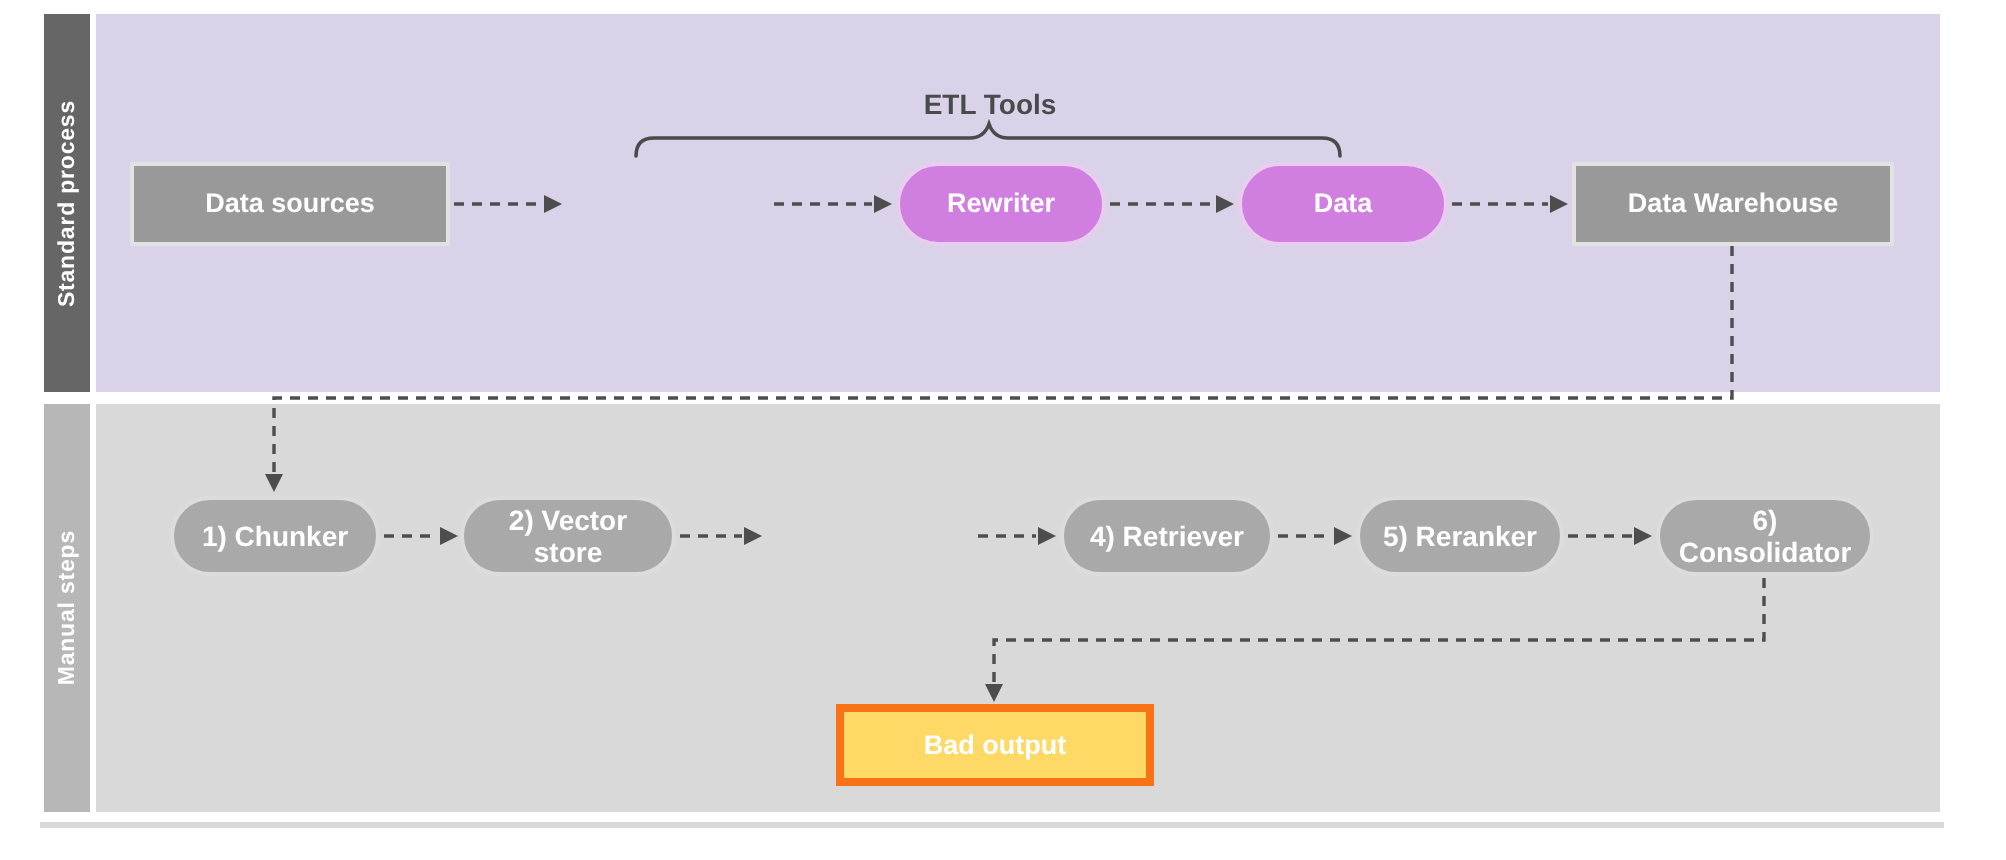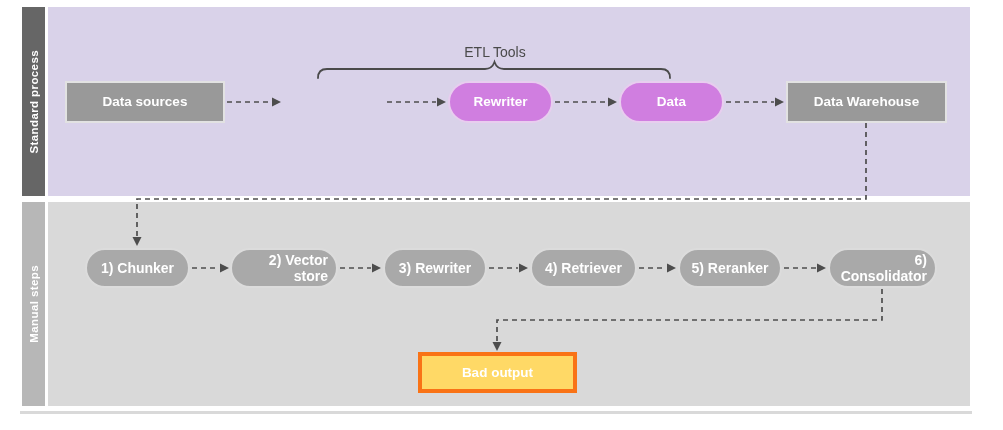--- a/index.html
+++ b/index.html
@@ -36,21 +36,21 @@
   #body-standard  { position: absolute; left: 48px; top: 7px;   width: 922px; height: 189px; background: var(--lane1_bg); }
   #body-manual    { position: absolute; left: 48px; top: 202px; width: 922px; height: 204px; background: var(--lane2_bg); }
   #bottom-rule    { position: absolute; left: 20px; top: 411px; width: 952px; height: 3px; background: #d9d9d9; }
 
   
   .node {
     position: absolute;
     display: flex;
     align-items: center;
     justify-content: center;
-    text-align: right;
+    text-align: center;
     color: #ffffff;
     font-weight: bold;
     line-height: 1.15;
     box-sizing: border-box;
   }
   .rect-gray {
     background: var(--gray_node);
     border: 2px solid #e2e2e2;
     font-size: 13.5px;
   }
@@ -86,21 +86,21 @@
   #n-bad-output   { left: 418px; top: 352px; width: 159px; height: 41px; }
 
   
   #etl-label {
     position: absolute;
     left: 430px;
     top: 44px;
     width: 130px;
     text-align: center;
     font-size: 14px;
-    font-weight: normal;
+    font-weight: bold;
     color: #4a4a4a;
   }
 
   
   #wires {
     position: absolute;
     left: 0; top: 0;
     width: 1003px; height: 430px;
     pointer-events: none;
   }
@@ -188,21 +188,20 @@
     </g>
   </svg>
 
   <div class="node rect-gray" id="n-data-sources">Data sources</div>
   <div class="node pill-pink" id="n-transform">Rewriter</div>
   <div class="node pill-pink" id="n-load">Data</div>
   <div class="node rect-gray" id="n-warehouse">Data Warehouse</div>
 
   <div class="node pill-gray" id="n-chunker">1) Chunker</div>
   <div class="node pill-gray" id="n-vector">2) Vector store</div>
-  <div class="node pill-gray" id="n-rewriter">3) Rewriter</div>
   <div class="node pill-gray" id="n-retriever">4) Retriever</div>
   <div class="node pill-gray" id="n-reranker">5) Reranker</div>
   <div class="node pill-gray" id="n-consolidator">6) Consolidator</div>
   <div class="node rect-yellow" id="n-bad-output">Bad output</div>
 
   <div id="bottom-rule"></div>
 
 </div>
 
 </body></html>

